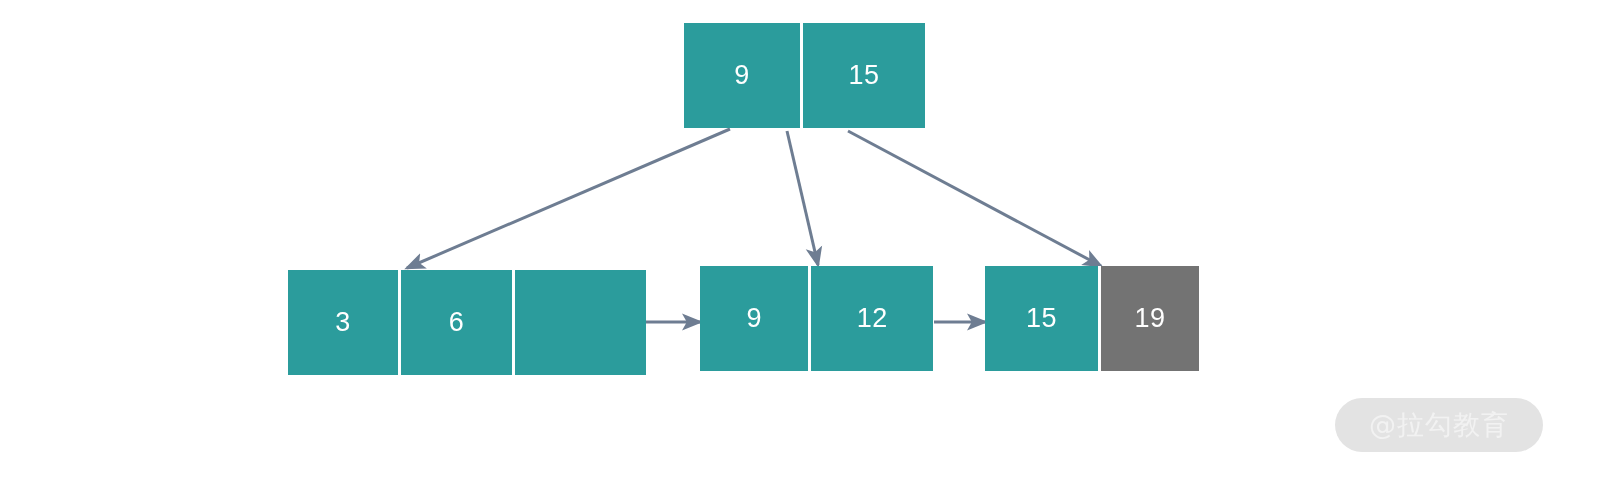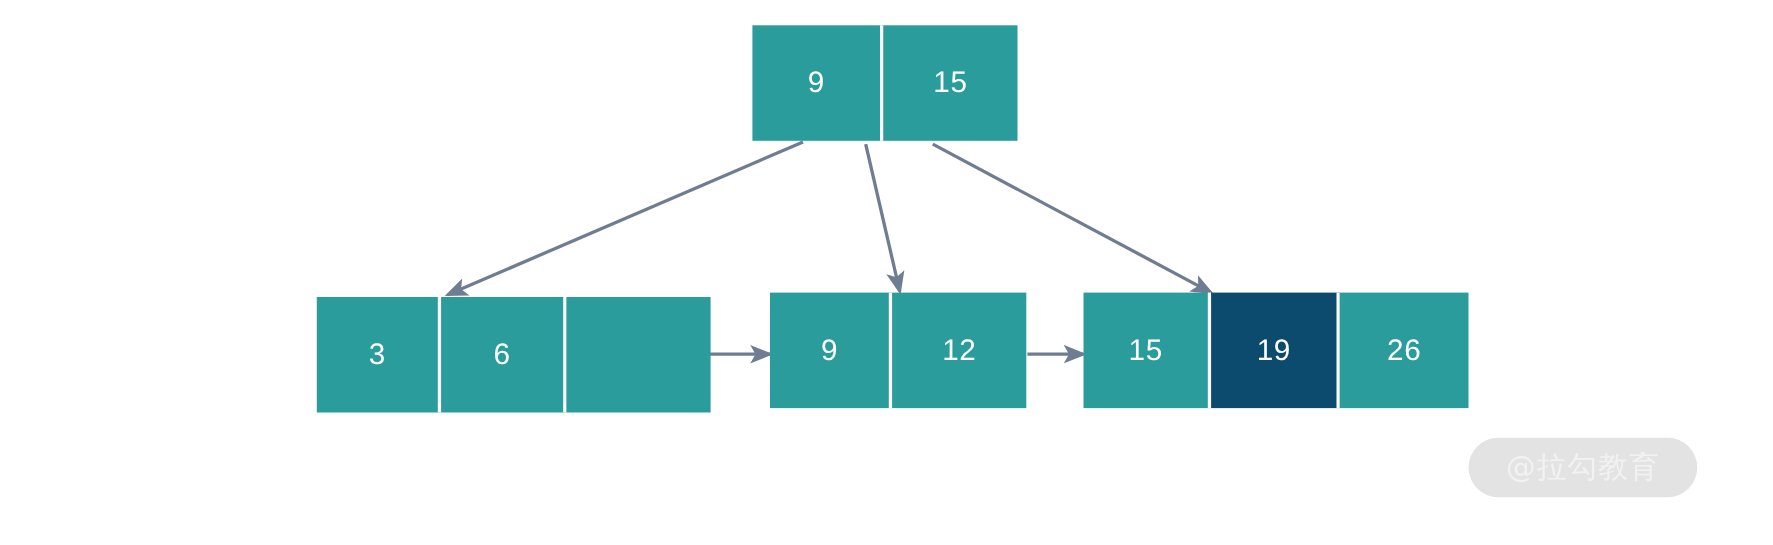--- a/index.html
+++ b/index.html
@@ -101,22 +101,21 @@
         <div class="cell" style="width: 113px; background: rgb(43, 156, 156);">3</div>
         <div class="cell" style="width: 114px; background: rgb(43, 156, 156);">6</div>
         <div class="cell empty" style="width: 131px; background: rgb(43, 156, 156);"></div>
       </div>
       <div class="node" style="left: 700px; top: 266px; width: 233px; height: 105px;">
         <div class="cell" style="width: 116px; background: rgb(43, 156, 156);">9</div>
         <div class="cell" style="width: 127px; background: rgb(43, 156, 156);">12</div>
       </div>
       <div class="node" style="left: 985px; top: 266px; width: 350px; height: 105px;">
         <div class="cell" style="width: 116px; background: rgb(43, 156, 156);">15</div>
-        <div class="cell" style="width: 117px; background: #0c4a6e;">19</div>
-        <div class="cell" style="width: 117px; background: rgb(43, 156, 156);">26</div>
+        <div class="cell" style="width: 98px; background: #737373;">19</div>
       </div>
     </div>
 
   <div id="watermark">
     <span class="wm-text">@拉勾教育</span>
   </div>
 
 </div>
 
 </body></html>

